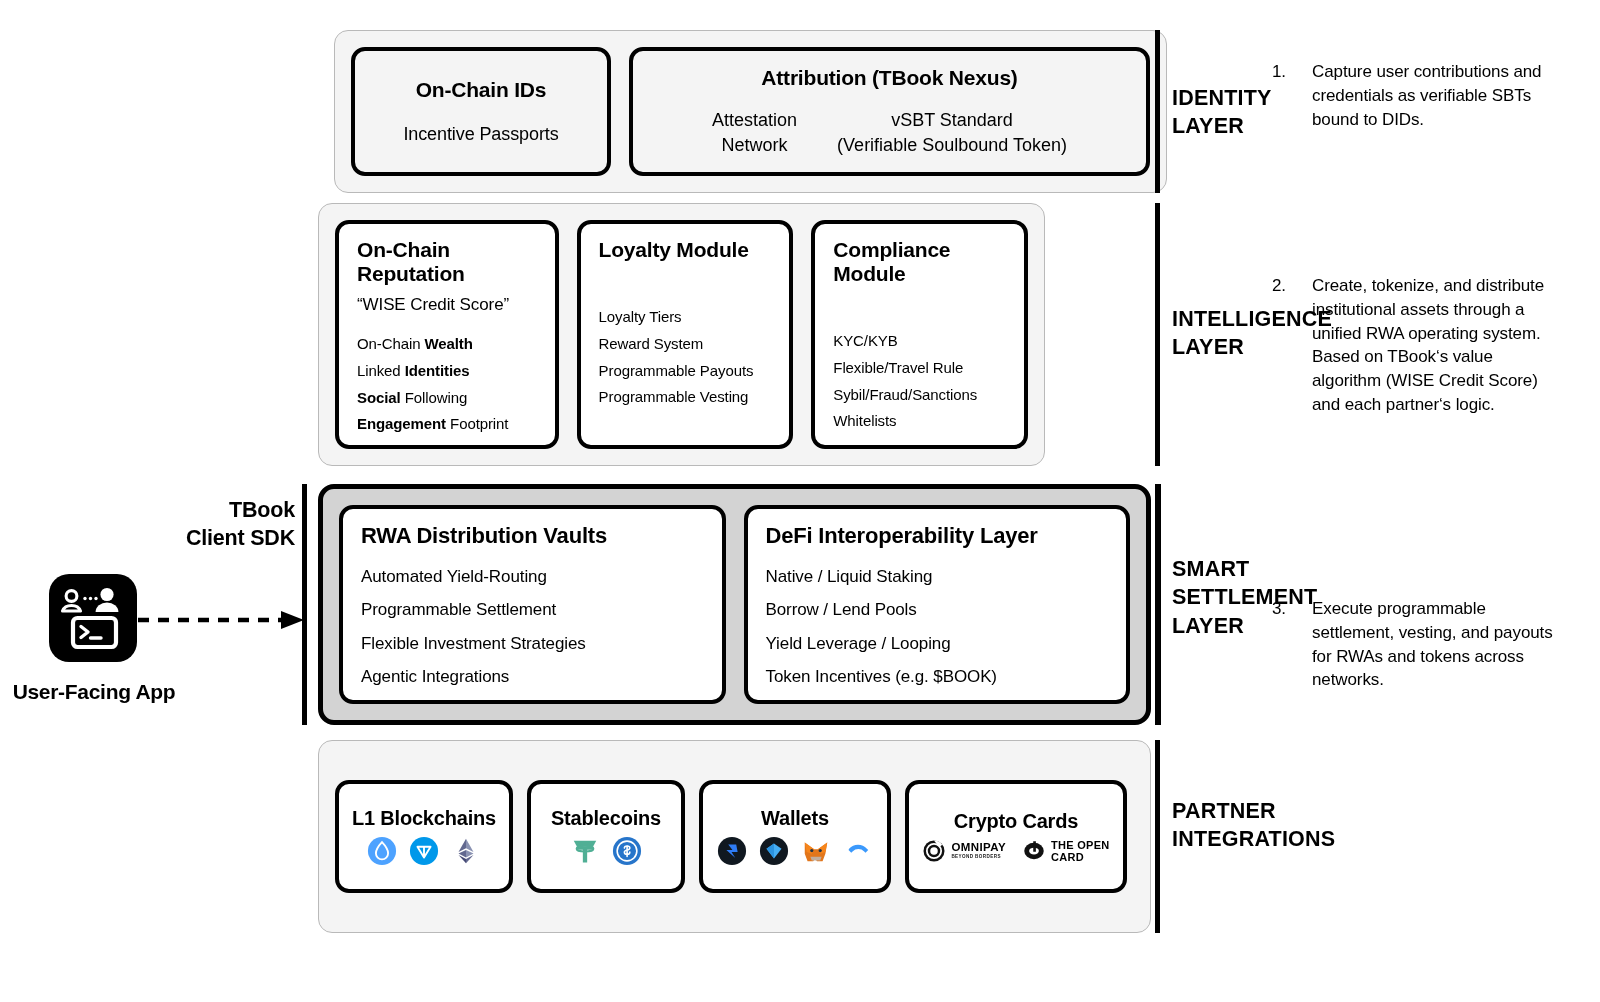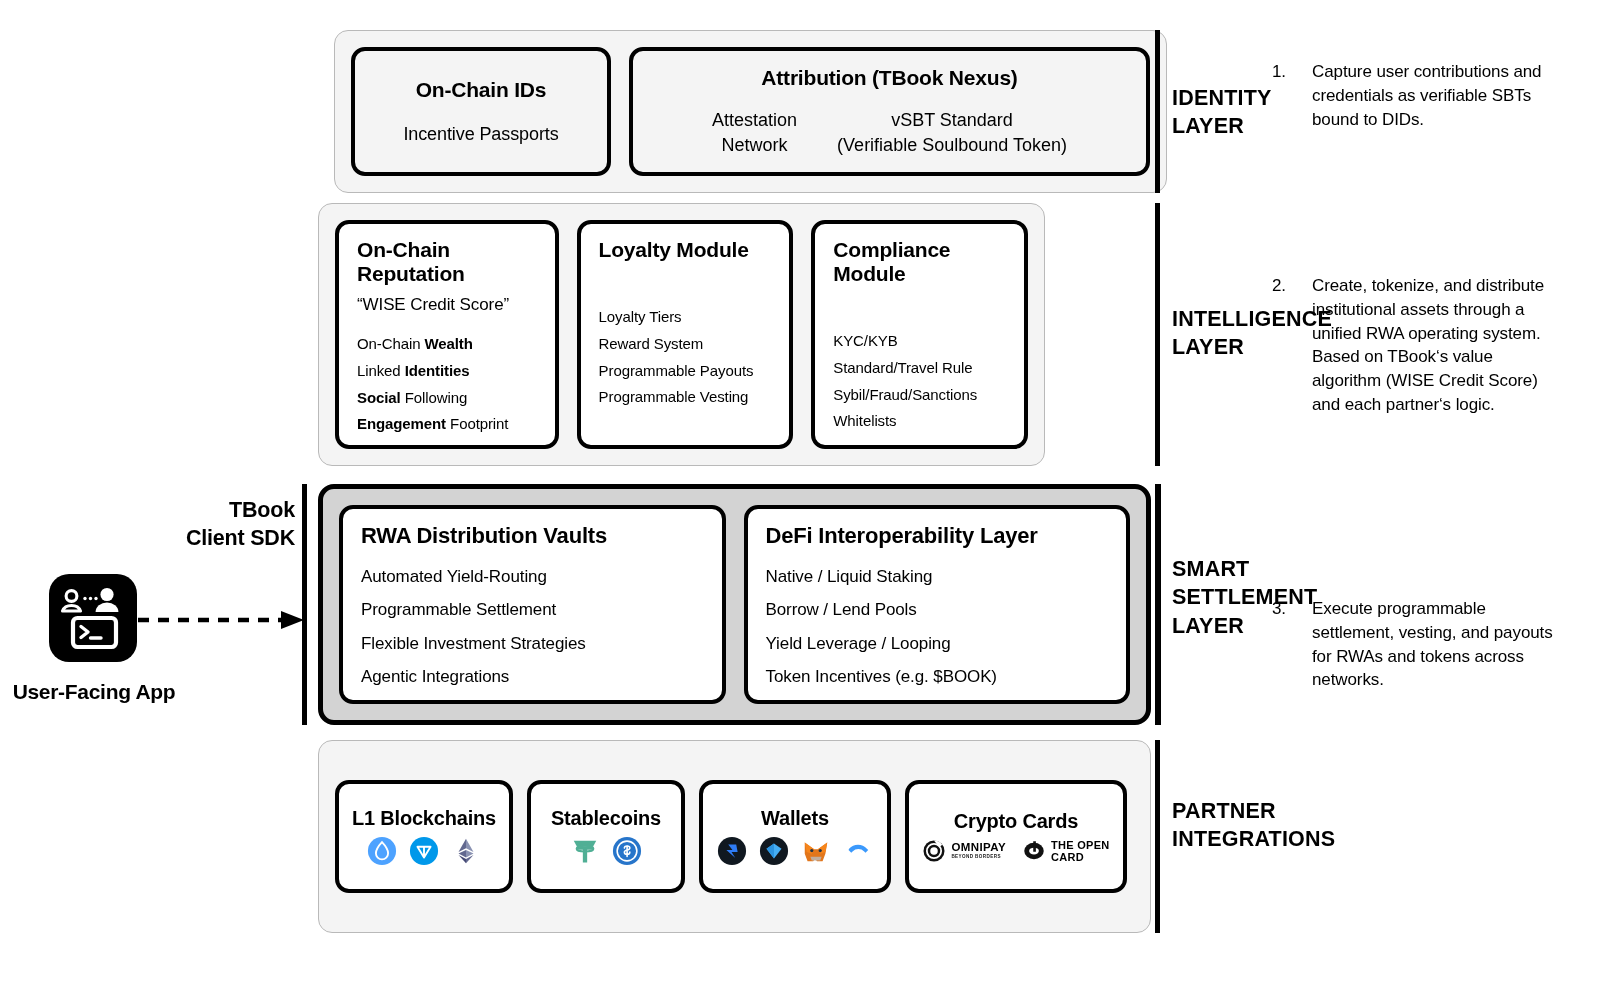--- a/index.html
+++ b/index.html
@@ -235,21 +235,21 @@
           <div class="li">Loyalty Tiers</div>
           <div class="li">Reward System</div>
           <div class="li">Programmable Payouts</div>
           <div class="li">Programmable Vesting</div>
         </div>
     </div>
     <div class="card white">
       <div class="card-title">Compliance Module</div>
       <div class="list" style="margin-top:42px">
           <div class="li">KYC/KYB</div>
-          <div class="li">Standard/Travel Rule</div>
+          <div class="li">Flexible/Travel Rule</div>
           <div class="li">Sybil/Fraud/Sanctions</div>
           <div class="li">Whitelists</div>
         </div>
     </div>
   </div>
   <div class="rail-bar" style="top:203px; height:263px;"></div>
   <div class="layer-label" style="top:305px;">INTELLIGENCE
 LAYER</div>
   <div class="note" style="top:274px;">
     <span class="num">2.</span>

